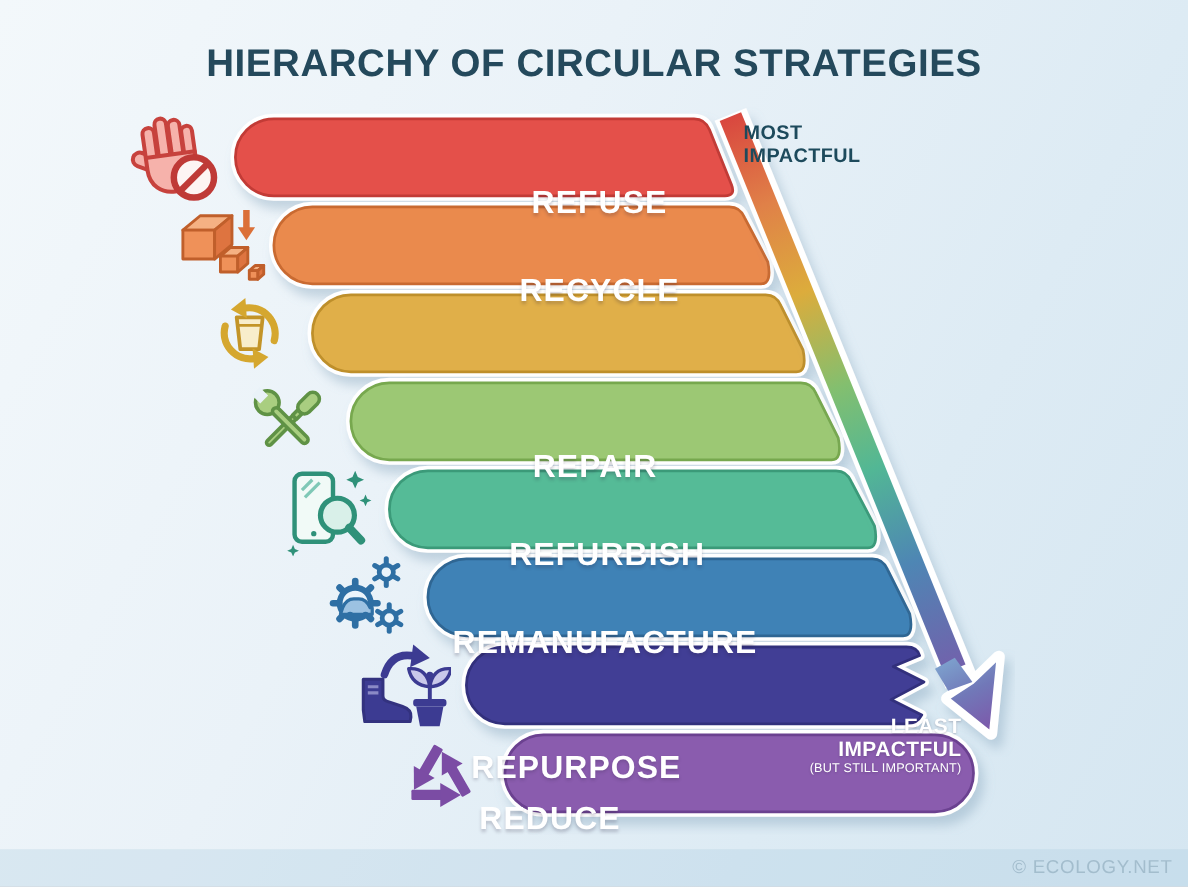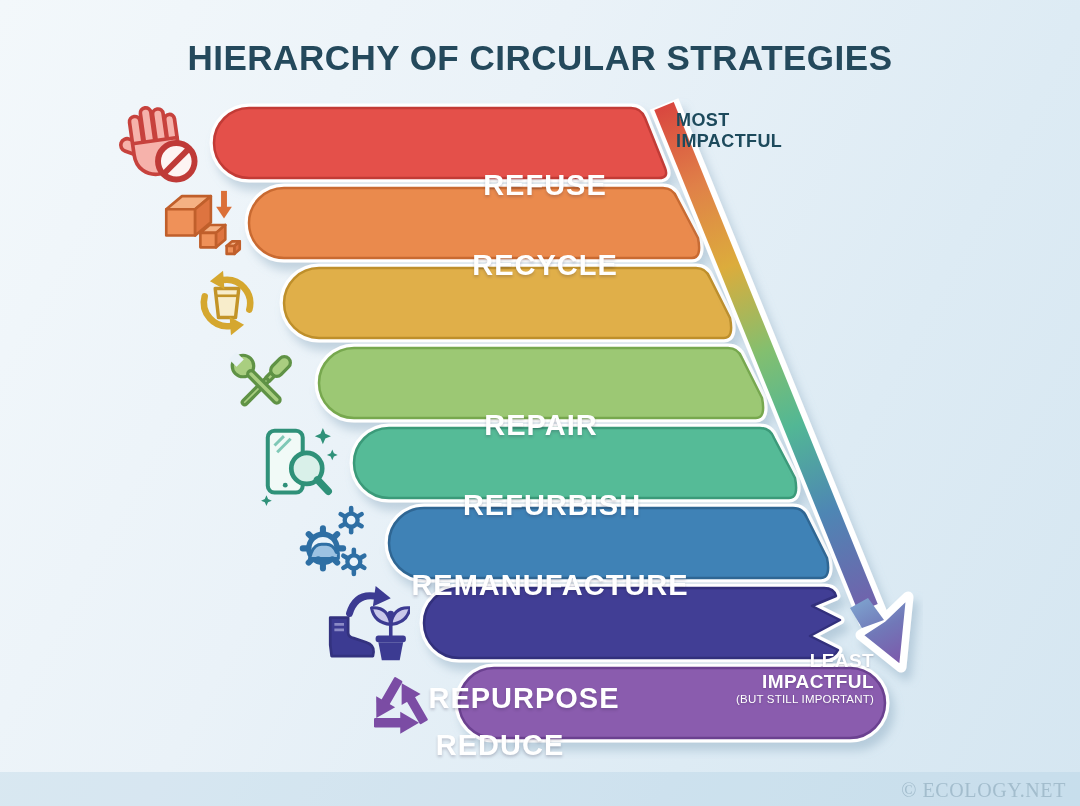--- a/index.html
+++ b/index.html
@@ -25,21 +25,21 @@
     font-size:18px;font-weight:800;line-height:21px;letter-spacing:0.4px;
   }
   #least-label{
     position:absolute;left:640px;top:650px;width:234px;text-align:right;
     color:#ffffff;font-weight:800;font-size:19px;line-height:21px;letter-spacing:0.4px;
     text-shadow:0 1px 2px rgba(40,30,60,0.25);
   }
   #least-label .small{font-size:11.5px;font-weight:400;line-height:15px;letter-spacing:0.2px;}
   #footer{
     position:absolute;right:14px;top:779px;color:#a3bdcd;
-    font-size:20px;letter-spacing:0.6px;font-weight:500;font-family:Liberation Serif, serif;
+    font-size:17px;letter-spacing:0.6px;font-weight:500;
   }
   .icon{position:absolute;}
 </style>
 </head>
 <body>
 
 <div id="canvas">
 
   <div id="bottom-band"></div>
 

